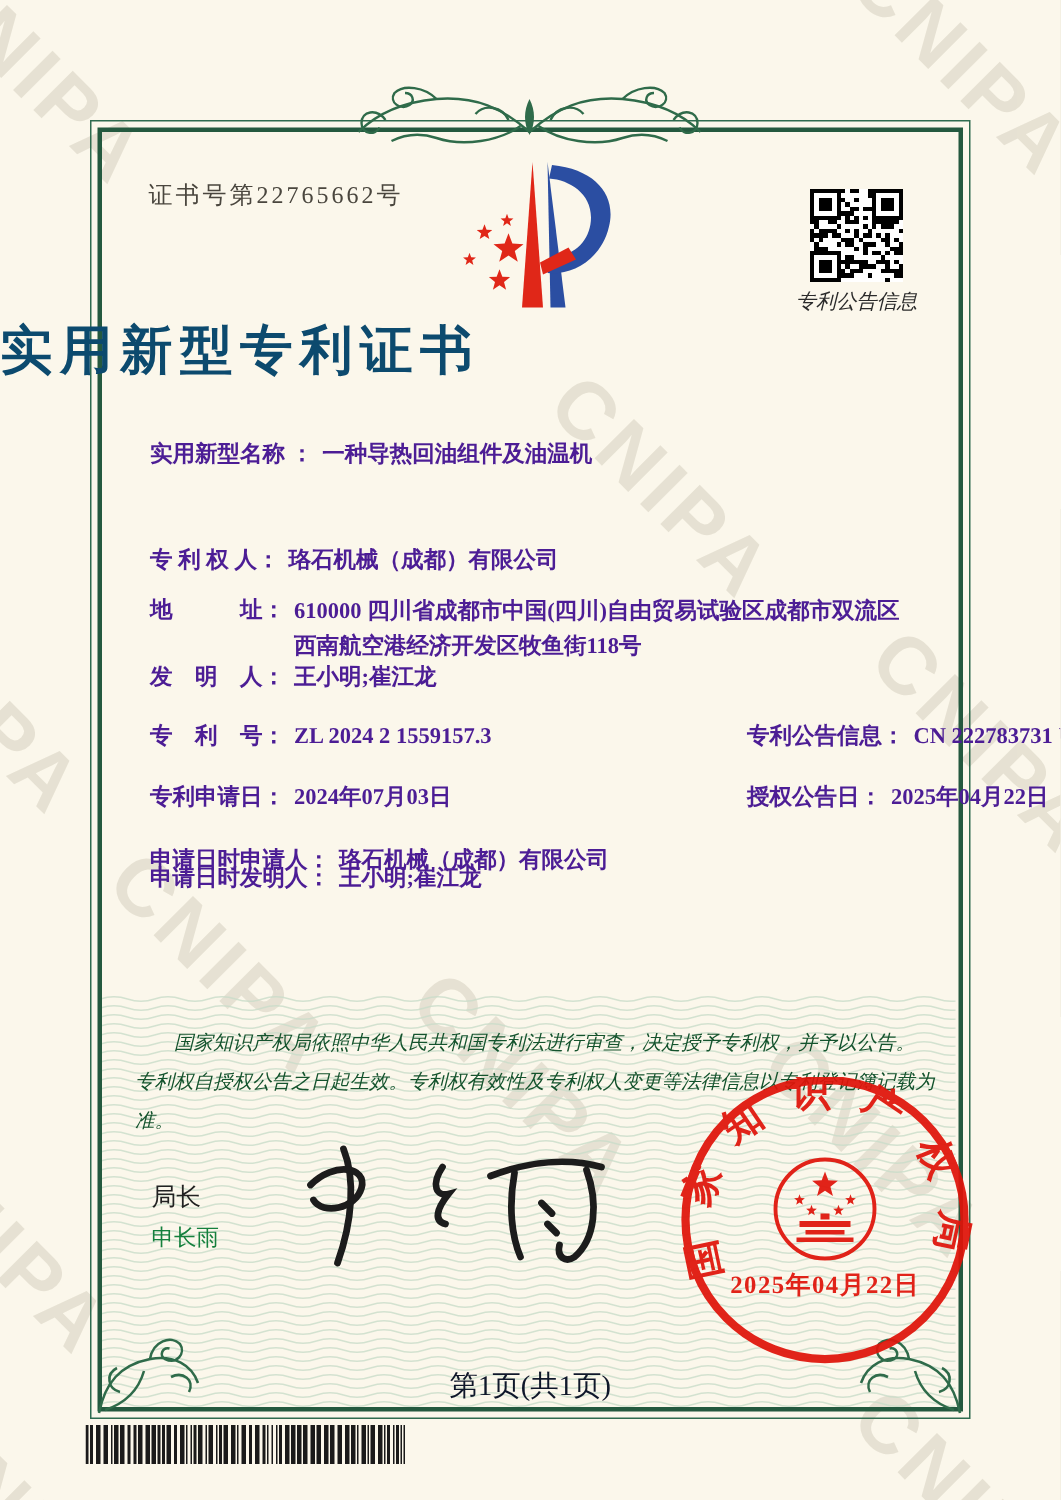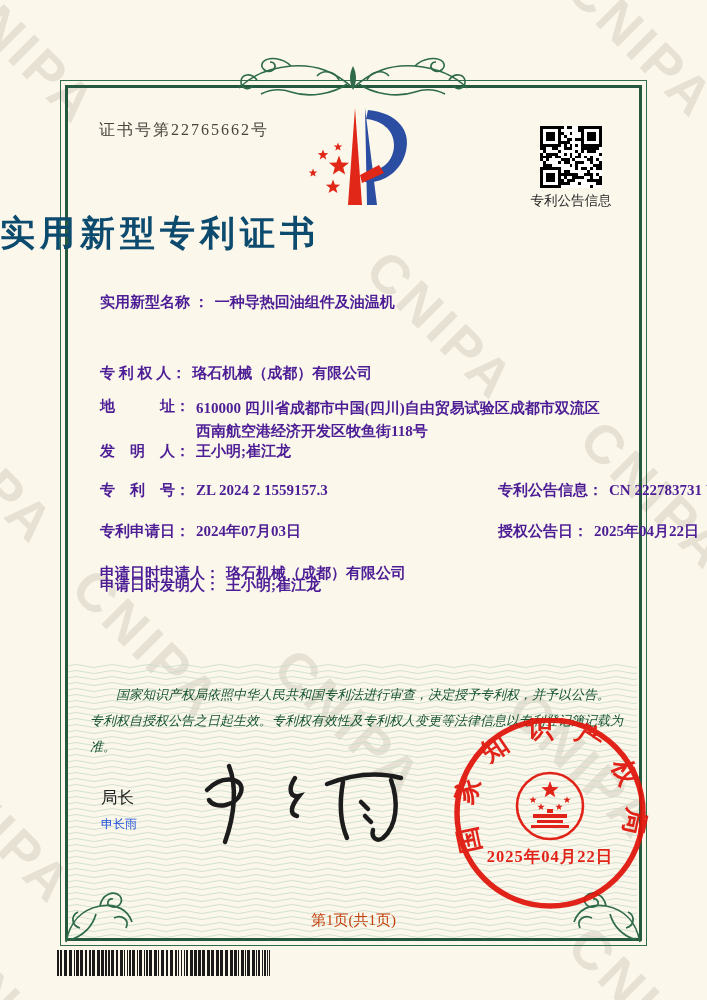--- a/index.html
+++ b/index.html
@@ -8,33 +8,33 @@
   .wm{position:absolute;font-family:"Liberation Sans","DejaVu Sans",sans-serif;font-weight:bold;
       font-size:54px;letter-spacing:4px;color:#b3ac96;opacity:.28;transform:rotate(45deg);
       transform-origin:left top;white-space:nowrap;pointer-events:none;}
   .border-outer{position:absolute;left:60px;top:80px;width:585px;height:864px;border:1.5px solid #2e6b4f;}
   .border-inner{position:absolute;left:65px;top:85px;width:571px;height:850px;border:3px solid #24593f;}
   .cert-no{position:absolute;left:99px;top:120px;font-size:16px;letter-spacing:2px;color:#4a463e;}
   .title{position:absolute;left:0;top:210px;width:602px;text-align:left;font-size:35px;
          font-weight:bold;letter-spacing:5px;color:#0c4a6e;}
   .qr-wrap{position:absolute;left:540px;top:126px;}
   .qr-caption{position:absolute;left:521px;top:192px;width:100px;text-align:center;font-size:13.5px;
-              color:#2a2a2a;}
+              font-style:italic;color:#2a2a2a;}
   .row{position:absolute;left:100px;font-size:15px;color:#4c1d95;white-space:nowrap;font-weight:bold;}
   .row .label{white-space:pre;}
   .row .value{margin-left:6px;}
   .row-address{display:flex;white-space:normal;}
   .row-address .value{width:415px;line-height:1.52;}
   .cell-right{position:absolute;left:398px;top:0;}
   .statement{position:absolute;left:90px;top:682px;width:545px;font-size:13px;font-style:italic;
              color:#14532d;line-height:26px;}
   .statement .l1{text-indent:26px;}
   .director-title{position:absolute;left:101px;top:787px;font-size:16.5px;color:#222;font-family:Liberation Mono, monospace;}
-  .director-name{position:absolute;left:101px;top:816px;font-size:12px;color:#1d4ed8;font-family:"Liberation Sans","DejaVu Sans",sans-serif;}
-  .page-no{position:absolute;left:0;top:911px;width:707px;text-align:center;font-size:15px;color:#c2410c;}
+  .director-name{position:absolute;left:101px;top:816px;font-size:15px;color:#15803d;font-family:"Liberation Sans","DejaVu Sans",sans-serif;}
+  .page-no{position:absolute;left:0;top:911px;width:707px;text-align:center;font-size:19px;color:#0f172a;}
   svg{display:block;}
   .abs{position:absolute;}
 </style>
 </head>
 <body>
 
 <div id="page">
 
   <div class="wm" style="left:-20px;top:-38px">CNIPA</div>
   <div class="wm" style="left:598px;top:-44px">CNIPA</div>

